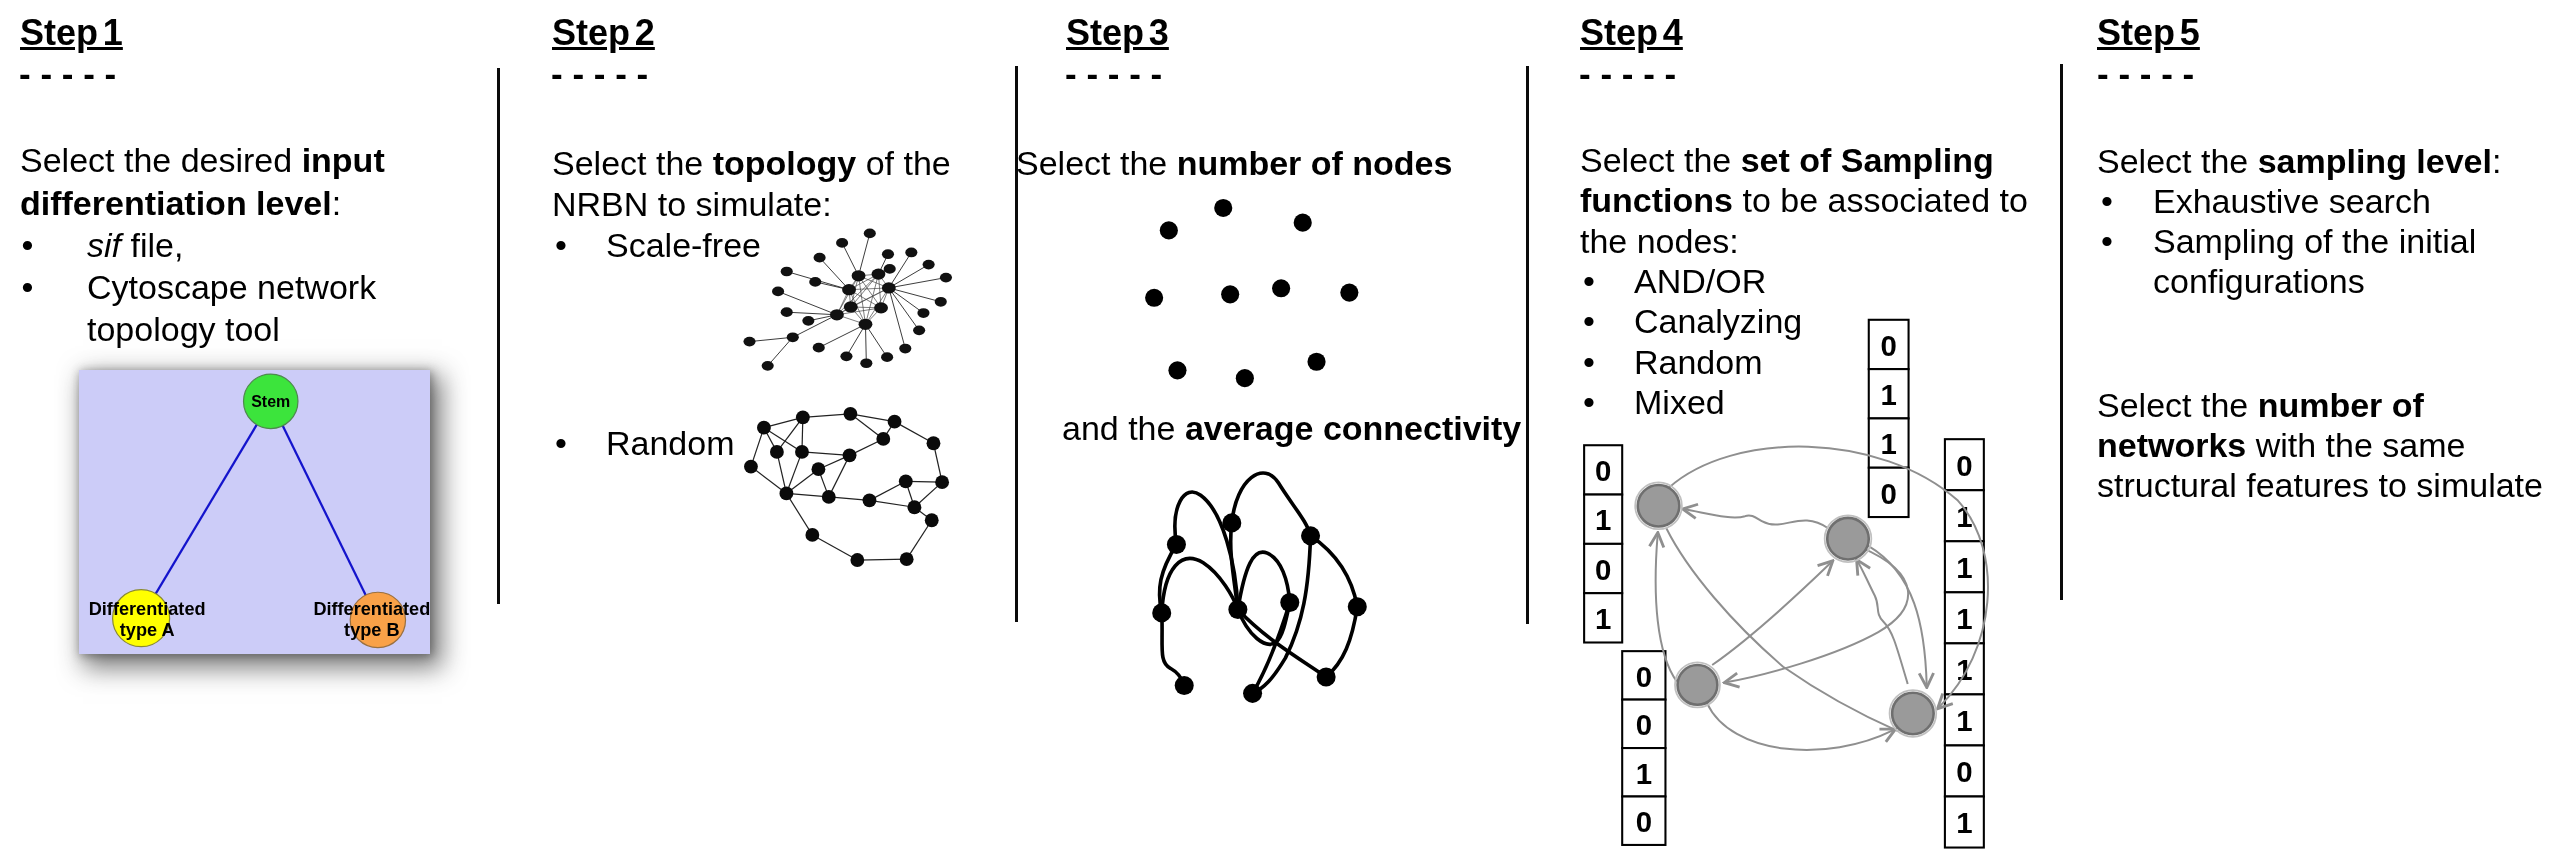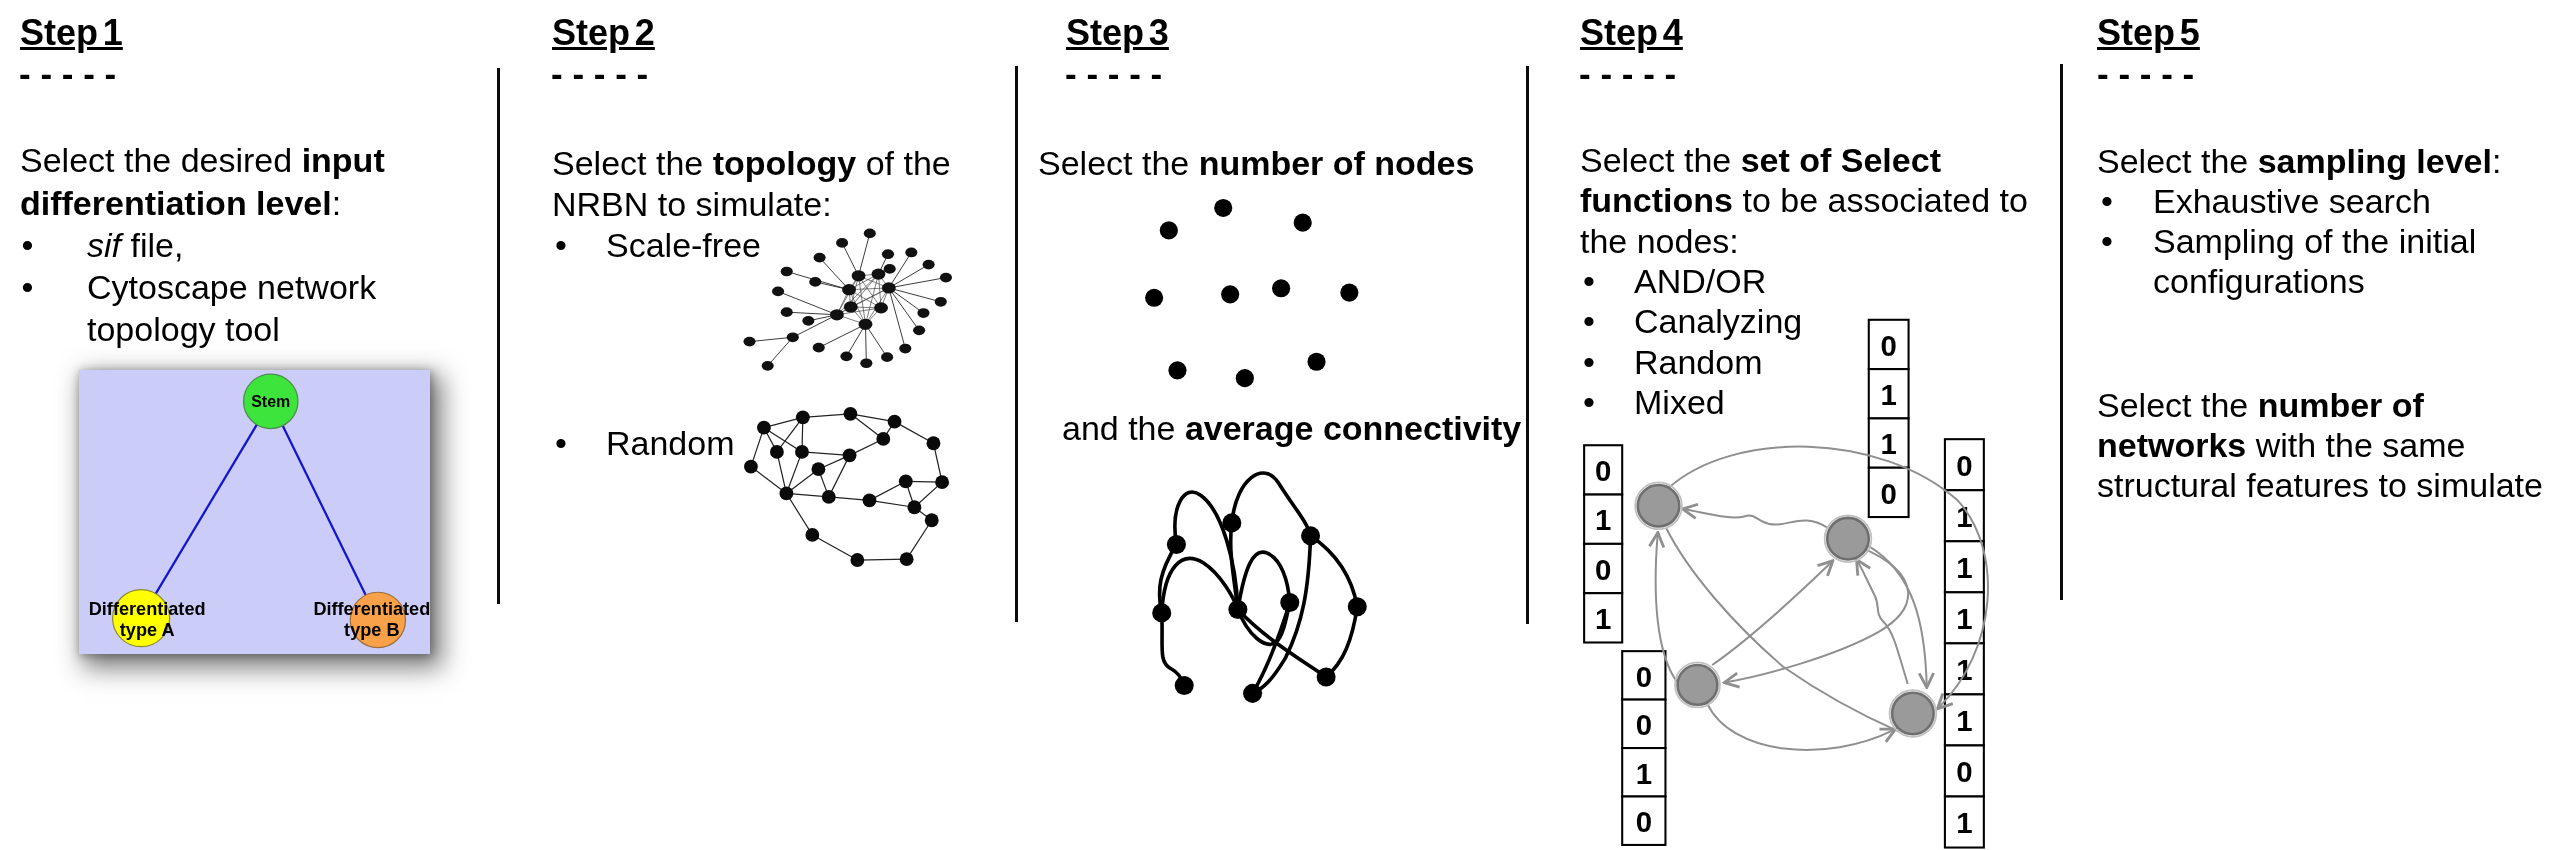--- a/index.html
+++ b/index.html
@@ -30,23 +30,23 @@
 <div class="t" style="left:87px;top:217px;"><i>sif</i> file,</div>
 <div class="t" style="left:21.6px;top:259px;">•</div>
 <div class="t" style="left:87px;top:259px;">Cytoscape network</div>
 <div class="t" style="left:87px;top:301px;">topology tool</div>
 <div class="t" style="left:552px;top:135px;">Select the <b>topology</b> of the</div>
 <div class="t" style="left:552px;top:176px;">NRBN to simulate:</div>
 <div class="t" style="left:555px;top:217px;">•</div>
 <div class="t" style="left:606px;top:217px;">Scale-free</div>
 <div class="t" style="left:555px;top:415px;">•</div>
 <div class="t" style="left:606px;top:415px;">Random</div>
-<div class="t" style="left:1038px;top:135px;">Select the <b>number of nodes</b></div>
+<div class="t" style="left:1016px;top:135px;">Select the <b>number of nodes</b></div>
 <div class="t" style="left:1062px;top:400px;">and the <b>average connectivity</b></div>
-<div class="t" style="left:1580px;top:132px;">Select the <b>set of Select</b></div>
+<div class="t" style="left:1580px;top:132px;">Select the <b>set of Sampling</b></div>
 <div class="t" style="left:1580px;top:172px;"><b>functions</b> to be associated to</div>
 <div class="t" style="left:1580px;top:213px;">the nodes:</div>
 <div class="t" style="left:1583px;top:253px;">•</div>
 <div class="t" style="left:1634px;top:253px;">AND/OR</div>
 <div class="t" style="left:1583px;top:293px;">•</div>
 <div class="t" style="left:1634px;top:293px;">Canalyzing</div>
 <div class="t" style="left:1583px;top:334px;">•</div>
 <div class="t" style="left:1634px;top:334px;">Random</div>
 <div class="t" style="left:1583px;top:374px;">•</div>
 <div class="t" style="left:1634px;top:374px;">Mixed</div>

